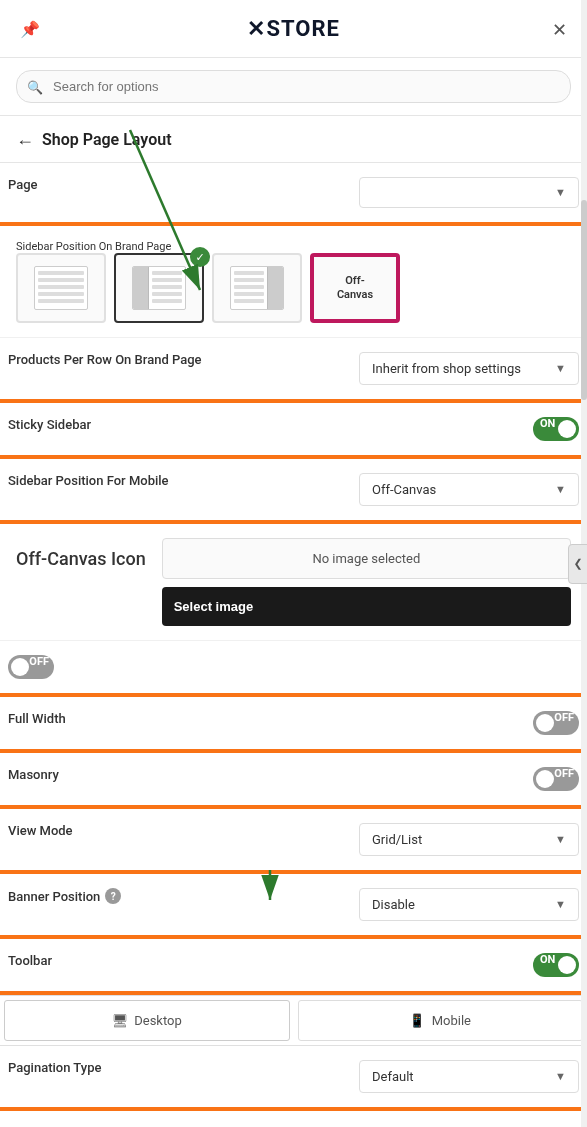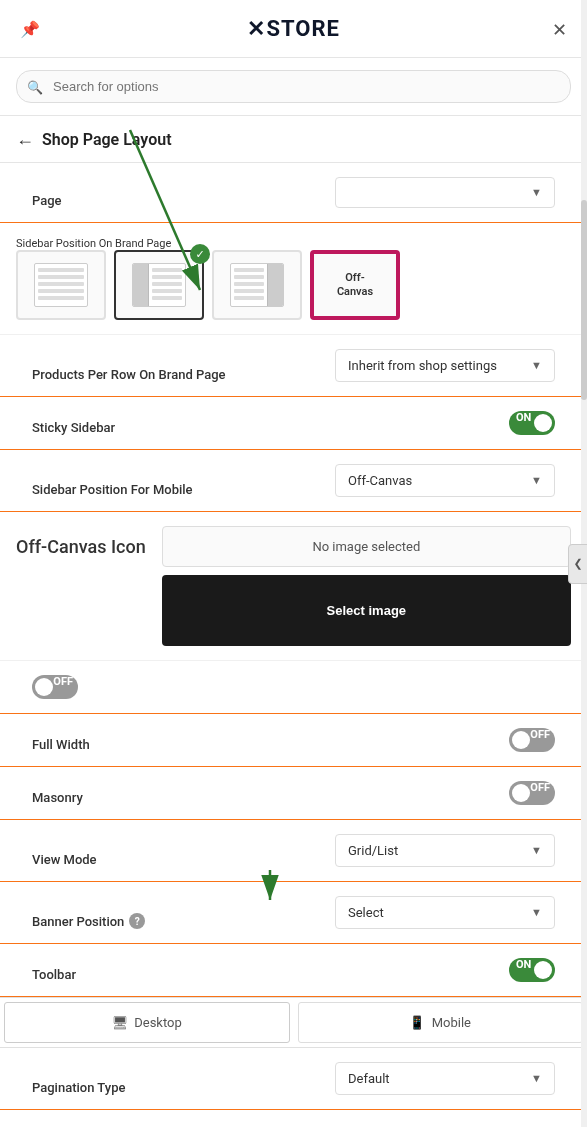--- a/index.html
+++ b/index.html
@@ -89,24 +89,24 @@
     .section-header .title {
       font-size: 16px;
       font-weight: 600;
       color: #222;
     }
     .settings-body {
       overflow-y: auto;
     }
     .setting-row {
       display: flex;
-      align-items: flex-end;
+      align-items: flex-start;
       justify-content: space-between;
-      padding: 14px 32px;
-      border-bottom: 1px solid #f97316;
+      padding: 14px 8px;
+      border-bottom: 4px solid #f97316;
     }
     .setting-row .label {
       font-size: 13px;
       color: #333;
       font-weight: 500;
     }
     .setting-row .label-with-help {
       display: flex;
       align-items: center;
       gap: 5px;
@@ -292,26 +292,26 @@
       text-align: center;
       font-size: 13px;
       color: #555;
       background: #fafafa;
     }
     .select-image-btn {
       background: #1a1a1a;
       color: #fff;
       border: none;
       border-radius: 4px;
-      padding: 28px;
+      padding: 12px;
       font-size: 13px;
       font-weight: 600;
       cursor: pointer;
       width: 100%;
-      text-align: center;
+      text-align: left;
     }
     
     .scrollbar-track {
       position: absolute;
       right: 0;
       top: 0;
       bottom: 0;
       width: 6px;
       background: #f0f0f0;
     }
@@ -538,21 +538,21 @@
         <span class="chevron">▼</span>
       </div>
     </div>
 
     <div class="setting-row">
       <div class="label-with-help">
         <span class="label">Banner Position</span>
         <div class="help-icon">?</div>
       </div>
       <div class="dropdown">
-        <span>Select</span>
+        <span>Disable</span>
         <span class="chevron">▼</span>
       </div>
     </div>
 
     <div class="setting-row">
       <span class="label">Toolbar</span>
       <div class="toggle">
         <div class="toggle-track on">
           <span class="toggle-label">ON</span>
           <div class="toggle-thumb"></div>

